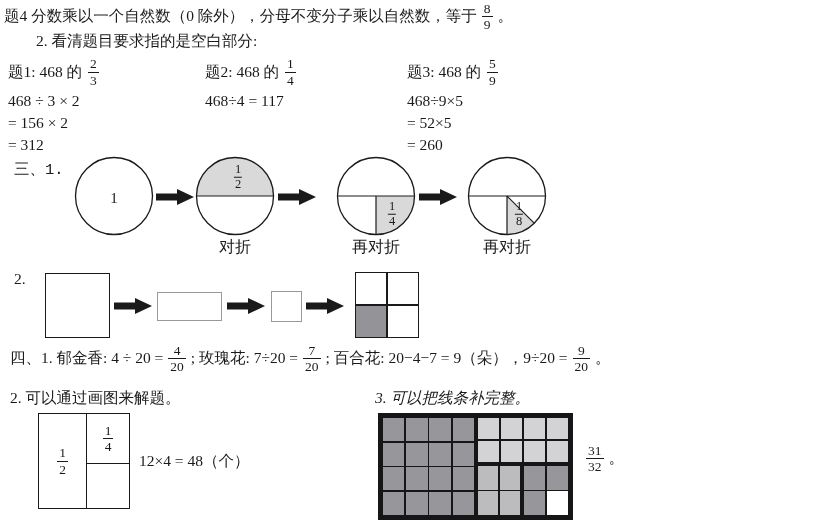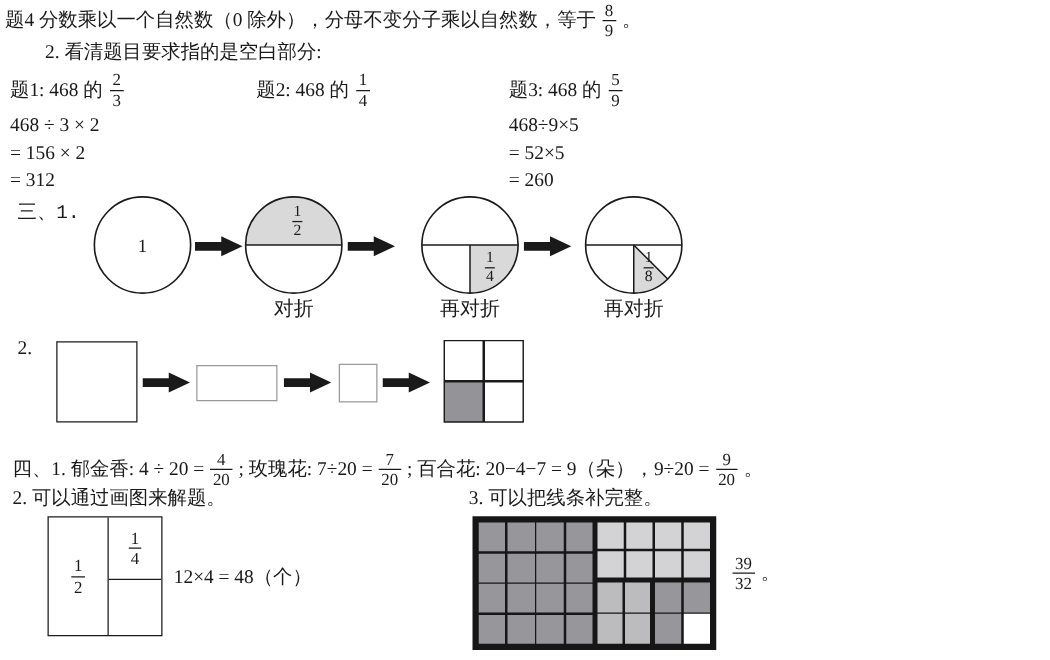--- a/index.html
+++ b/index.html
@@ -78,20 +78,21 @@
   </div>
 
   <div class="abs" style="left:205px;top:54px;">
     <div class="prob-title">
       <span>题2: 468 的</span>
       <span class="frac">
           <span class="fn">1</span>
           <span class="fd">4</span>
         </span>
     </div>
+    <div class="prob-line">468÷4 = 117</div>
   </div>
 
   <div class="abs" style="left:407px;top:54px;">
     <div class="prob-title">
       <span>题3: 468 的</span>
       <span class="frac">
           <span class="fn">5</span>
           <span class="fd">9</span>
         </span>
     </div>
@@ -185,41 +186,41 @@
   <svg class="abs" style="left:306px;top:297px;" width="40" height="18">
     <path d="M0,5.5 H21 V1 L38,9 21,17 V12.5 H0 Z" fill="#1a1a1a"></path>
   </svg>
   <div class="abs g22">
     <div></div>
     <div></div>
     <div class="js-shade22" style="background: rgb(148, 148, 152);"></div>
     <div></div>
   </div>
 
-  <div class="abs fracline" style="left:10px;top:360px;">
+  <div class="abs fracline" style="left:10px;top:343px;">
     <span>四、1. 郁金香: 4 ÷ 20 =</span>
     <span class="frac">
         <span class="fn">4</span>
         <span class="fd">20</span>
       </span>
     <span>; 玫瑰花: 7÷20 =</span>
     <span class="frac">
         <span class="fn">7</span>
         <span class="fd">20</span>
       </span>
     <span>; 百合花: 20−4−7 = 9（朵），9÷20 =</span>
     <span class="frac">
         <span class="fn">9</span>
         <span class="fd">20</span>
       </span>
     <span>。</span>
   </div>
 
   <div class="abs" style="left:10px;top:388px;">2. 可以通过画图来解题。</div>
-  <div class="abs" style="left:375px;top:388px;">3. 可以把线条补完整。</div>
+  <div class="abs" style="left:375px;top:388px;font-style:italic;">3. 可以把线条补完整。</div>
 
   <div class="abs ldia">
     <div class="lcell">
       <span class="frac" style="margin:0;">
           <span class="fn">1</span>
           <span class="fd">2</span>
         </span>
     </div>
     <div class="rcol">
       <div class="rtop">
@@ -270,19 +271,19 @@
     <div class="region regD">
         <div style="background: rgb(151, 151, 155);"></div>
         <div style="background: rgb(151, 151, 155);"></div>
         <div style="background: rgb(151, 151, 155);"></div>
         <div style="background: rgb(255, 255, 255);"></div>
       </div>
   </div>
 
   <div class="abs fracline" style="left:583px;top:443px;">
     <span class="frac">
-        <span class="fn">39</span>
+        <span class="fn">31</span>
         <span class="fd">32</span>
       </span>
     <span>。</span>
   </div>
 
 </div>
 
 </body></html>

